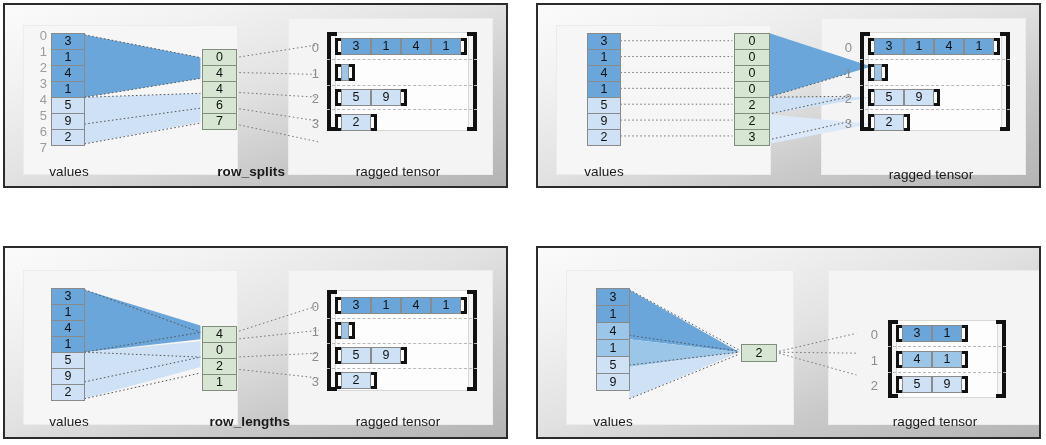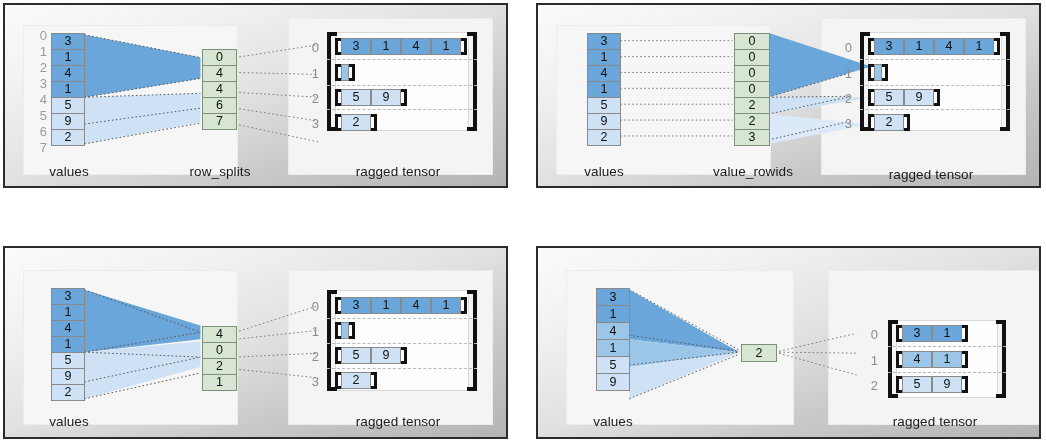--- a/index.html
+++ b/index.html
@@ -34,21 +34,21 @@
   
   .caption {
     position: absolute;
     font-size: 13.5px;
     color: #1a1a1a;
     text-align: center;
     line-height: 14px;
     white-space: pre-line;
     letter-spacing: .1px;
   }
-  .caption.bold { font-weight: normal; }
+  .caption.bold { font-weight: bold; text-align: right; }
 
   
   .colstack { position: absolute; }
   .cell {
     position: absolute;
     display: flex;
     align-items: center;
     justify-content: center;
     font-size: 12.5px;
     color: #111;
@@ -269,21 +269,20 @@
     <div class="rowbr l" style="left:330px;top:84px;width:6px;height:17px;"></div>
     <div class="cell blue-l" style="left:336px;top:84px;width:30px;height:17px;">5</div>
     <div class="cell blue-l" style="left:366px;top:84px;width:30px;height:17px;">9</div>
     <div class="rowbr r" style="left:396px;top:84px;width:6px;height:17px;"></div>
 
     <div class="rowbr l" style="left:330px;top:109px;width:6px;height:17px;"></div>
     <div class="cell blue-l" style="left:336px;top:109px;width:30px;height:17px;">2</div>
     <div class="rowbr r" style="left:366px;top:109px;width:6px;height:17px;"></div>
 
     <div class="caption" style="left:26px;top:160px;width:80px;">values</div>
-    <div class="caption bold" style="left:140px;top:160px;width:150px;">value_rowids</div>
     <div class="caption" style="left:318px;top:163px;width:150px;">ragged tensor</div>
   </div>
 
   <div class="frame" style="left:3px;top:246px;width:505px;height:193px;">
     <div class="card bright" style="left:18px;top:22px;width:215px;height:155px;"></div>
     <div class="card" style="left:283px;top:22px;width:205px;height:155px;"></div>
 
     <svg class="ovl" viewBox="0 0 505 193">
       <polygon points="80,42 80,105 197,92 197,78" fill="#6aa6d9"></polygon>
       <polygon points="80,105 80,152 197,120 197,94" fill="#cfe2f5"></polygon>
@@ -345,20 +344,21 @@
     <div class="rowbr l" style="left:330px;top:99px;width:6px;height:17px;"></div>
     <div class="cell blue-l" style="left:336px;top:99px;width:30px;height:17px;">5</div>
     <div class="cell blue-l" style="left:366px;top:99px;width:30px;height:17px;">9</div>
     <div class="rowbr r" style="left:396px;top:99px;width:6px;height:17px;"></div>
 
     <div class="rowbr l" style="left:330px;top:124px;width:6px;height:17px;"></div>
     <div class="cell blue-l" style="left:336px;top:124px;width:30px;height:17px;">2</div>
     <div class="rowbr r" style="left:366px;top:124px;width:6px;height:17px;"></div>
 
     <div class="caption" style="left:24px;top:167px;width:80px;">values</div>
+    <div class="caption bold" style="left:145px;top:167px;width:140px;">row_lengths</div>
     <div class="caption" style="left:318px;top:167px;width:150px;">ragged tensor</div>
   </div>
 
   <div class="frame" style="left:536px;top:246px;width:505px;height:193px;">
     <div class="card bright" style="left:28px;top:22px;width:228px;height:155px;"></div>
     <div class="card" style="left:290px;top:22px;width:212px;height:155px;"></div>
 
     <svg class="ovl" viewBox="0 0 505 193">
       <polygon points="92,42 92,92 203,105" fill="#6aa6d9"></polygon>
       <polygon points="92,92 92,120 203,105" fill="#9cc6e8"></polygon>

